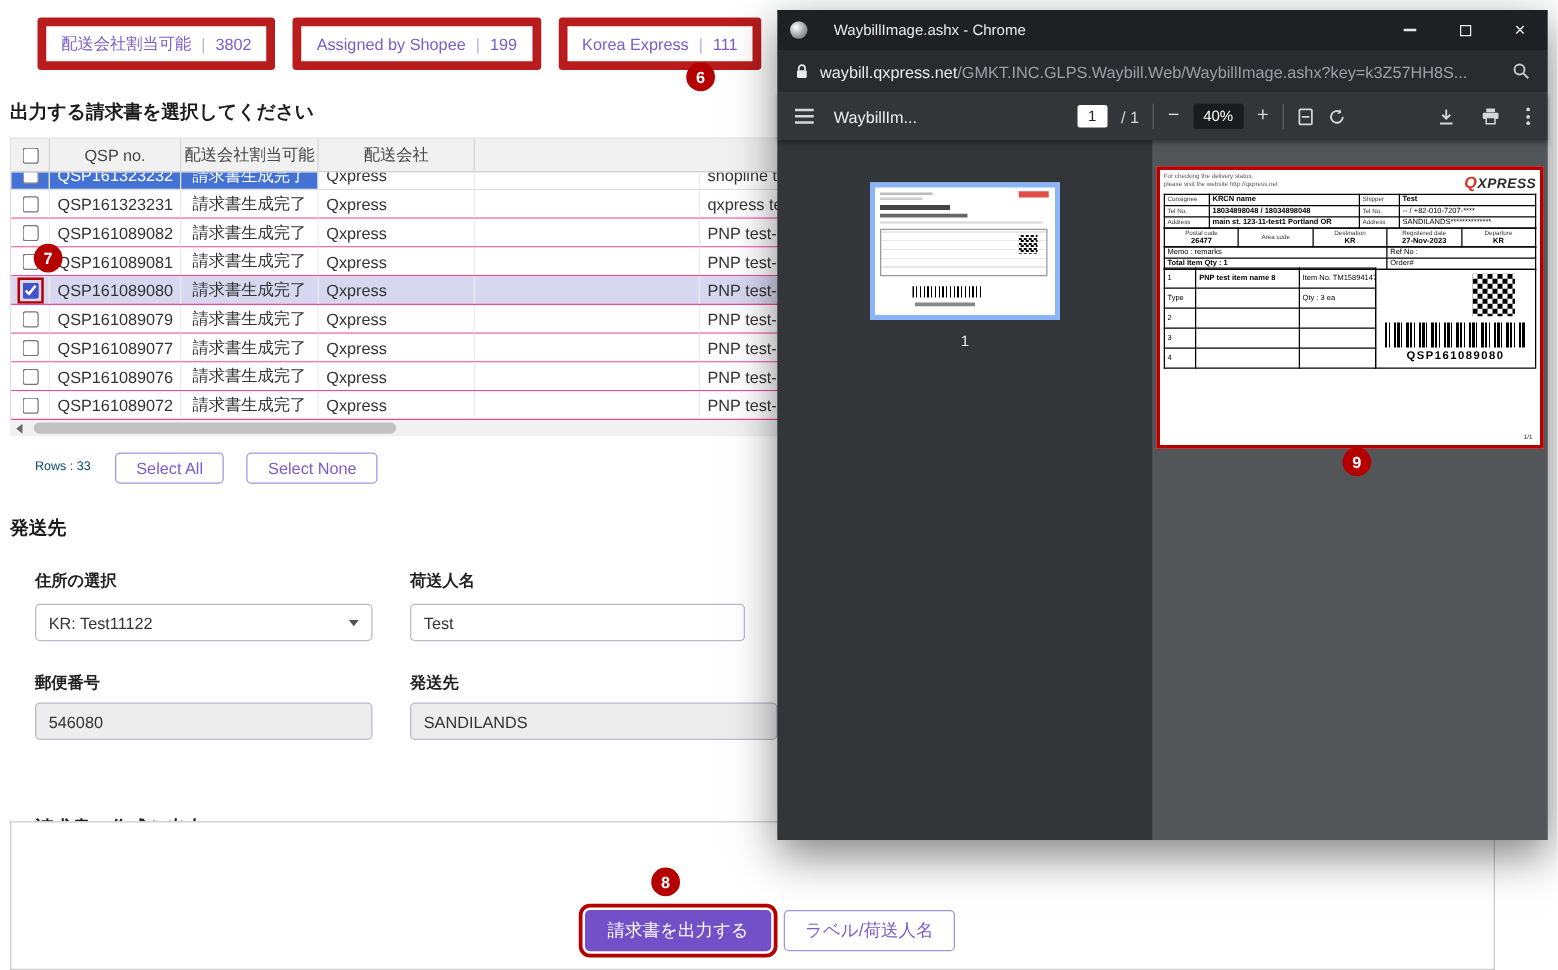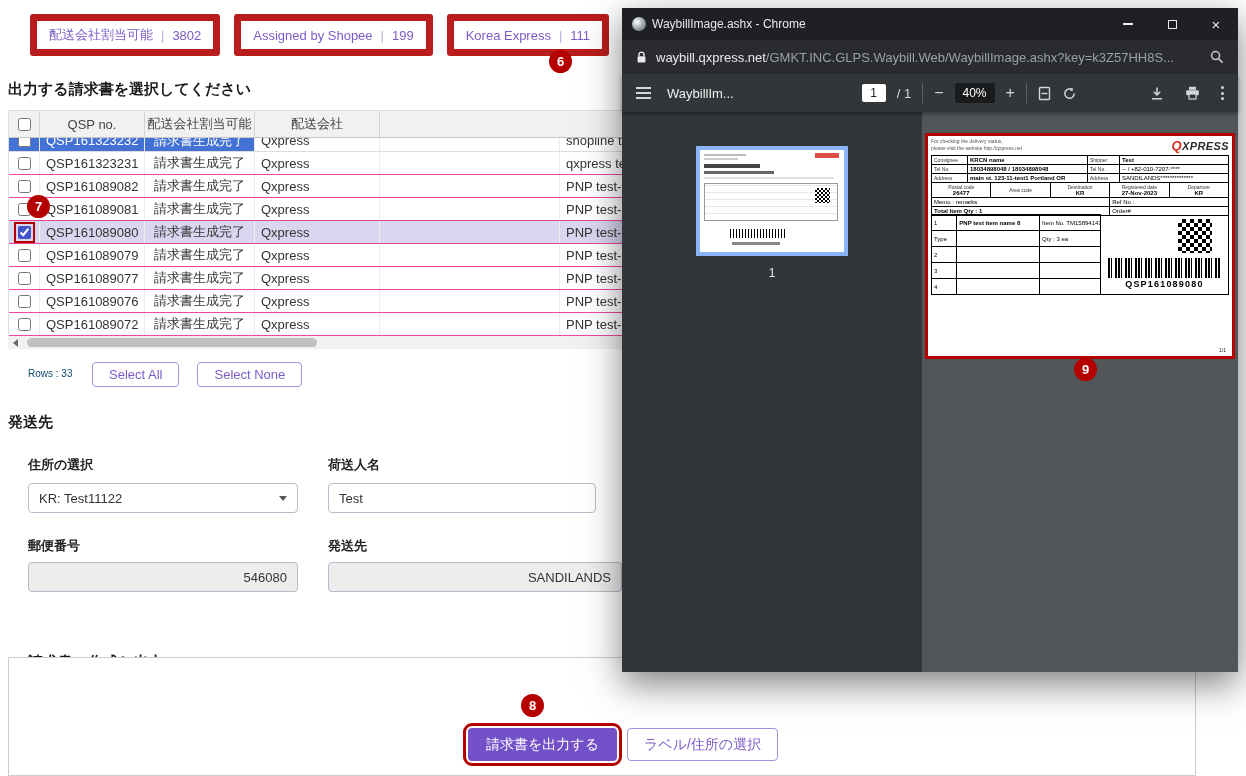--- a/index.html
+++ b/index.html
@@ -58,41 +58,41 @@
   .table-actions { position:absolute; left:92px; top:362px; display:flex; gap:18px; }
   .btn-outline { background:#fff; border:1px solid #a294dd; color:#7b5cc9;
     border-radius:4px; font-size:13px; padding:4px 16px; cursor:pointer;
     font-family:"Liberation Sans","DejaVu Sans",sans-serif; }
 
   
   .form-label { position:absolute; font-size:13px; font-weight:bold; color:#222; }
   .field { position:absolute; height:30px; border:1px solid #b9b9c9; border-radius:4px;
     background:#fff; font-size:13px; color:#333; display:flex; align-items:center;
     padding:0 10px; overflow:hidden; white-space:nowrap; }
-  .field.disabled { background:#ededed;justify-content:flex-end; }
+  .field.disabled { background:#ededed; }
   .field.select { justify-content:space-between; cursor:pointer; }
   .caret { width:0; height:0; border-left:4px solid transparent; border-right:4px solid transparent; border-top:5px solid #555; }
 
   
   .output-panel { position:absolute; left:8px; top:657px; width:1188px; height:119px;
     border:1px solid #ccc; background:#fff; }
   .btn-primary { position:absolute; left:468px; top:728px; height:33px;
     background:#7450c8; color:#fff; border:none; border-radius:4px; font-size:14px;
     padding:0 18px; cursor:pointer; outline:3px solid #b50000; outline-offset:2px;
     font-family:"Liberation Sans","DejaVu Sans",sans-serif; }
   .btn-label { position:absolute; left:627px; top:728px; height:33px;
     background:#fff; color:#7b5cc9; border:1px solid #a294dd; border-radius:4px;
     font-size:14px; padding:0 16px; cursor:pointer;
     font-family:"Liberation Sans","DejaVu Sans",sans-serif; }
 
   
   .chrome { position:absolute; left:622px; top:8px; width:616px; height:664px; z-index:10;
     background:#525659; box-shadow:0 12px 34px rgba(0,0,0,.5); }
   .titlebar { height:32px; background:#1f2023; display:flex; align-items:center;
-    padding-left:10px; color:#e8eaed; font-size:12px; gap:6px; }
+    padding-left:10px; color:#e8eaed; font-size:12px; gap:21px; }
   .favicon { width:14px; height:14px; border-radius:50%;
     background:radial-gradient(circle at 35% 35%, #fff, #9aa0a6 55%, #5f6368); }
   .win-controls { margin-left:auto; display:flex; height:100%; }
   .win-btn { width:44px; height:100%; display:flex; align-items:center; justify-content:center; color:#e8eaed; cursor:pointer; }
   .min-glyph { width:10px; height:1.5px; background:#e8eaed; }
   .max-glyph { width:9px; height:9px; border:1.3px solid #e8eaed; }
   .close-glyph { font-size:15px; line-height:1; }
 
   .urlbar { height:34px; background:#292b2e; display:flex; align-items:center;
     padding:0 14px; gap:9px; font-size:13px; }
@@ -350,21 +350,21 @@
 <div class="form-label" style="left:328px; top:537px;">発送先</div>
 <div class="field disabled" style="left:328px; top:562px; width:294px;">
   <span>SANDILANDS</span>
 </div>
 
 <div class="sec-title" style="top:653px;padding-left:20px;">請求書の作成と出力</div>
 <div class="output-panel"></div>
 
 <div class="badge" style="left:521px; top:694px;">8</div>
 <button class="btn-primary">請求書を出力する</button>
-<button class="btn-label">ラベル/住所の選択</button>
+<button class="btn-label">ラベル/荷送人名</button>
 
 <div class="chrome">
 
   <div class="titlebar">
     <div class="favicon"></div>
     <span>WaybillImage.ashx - Chrome</span>
     <div class="win-controls">
       <div class="win-btn">
           <div class="min-glyph"></div>
         </div>

